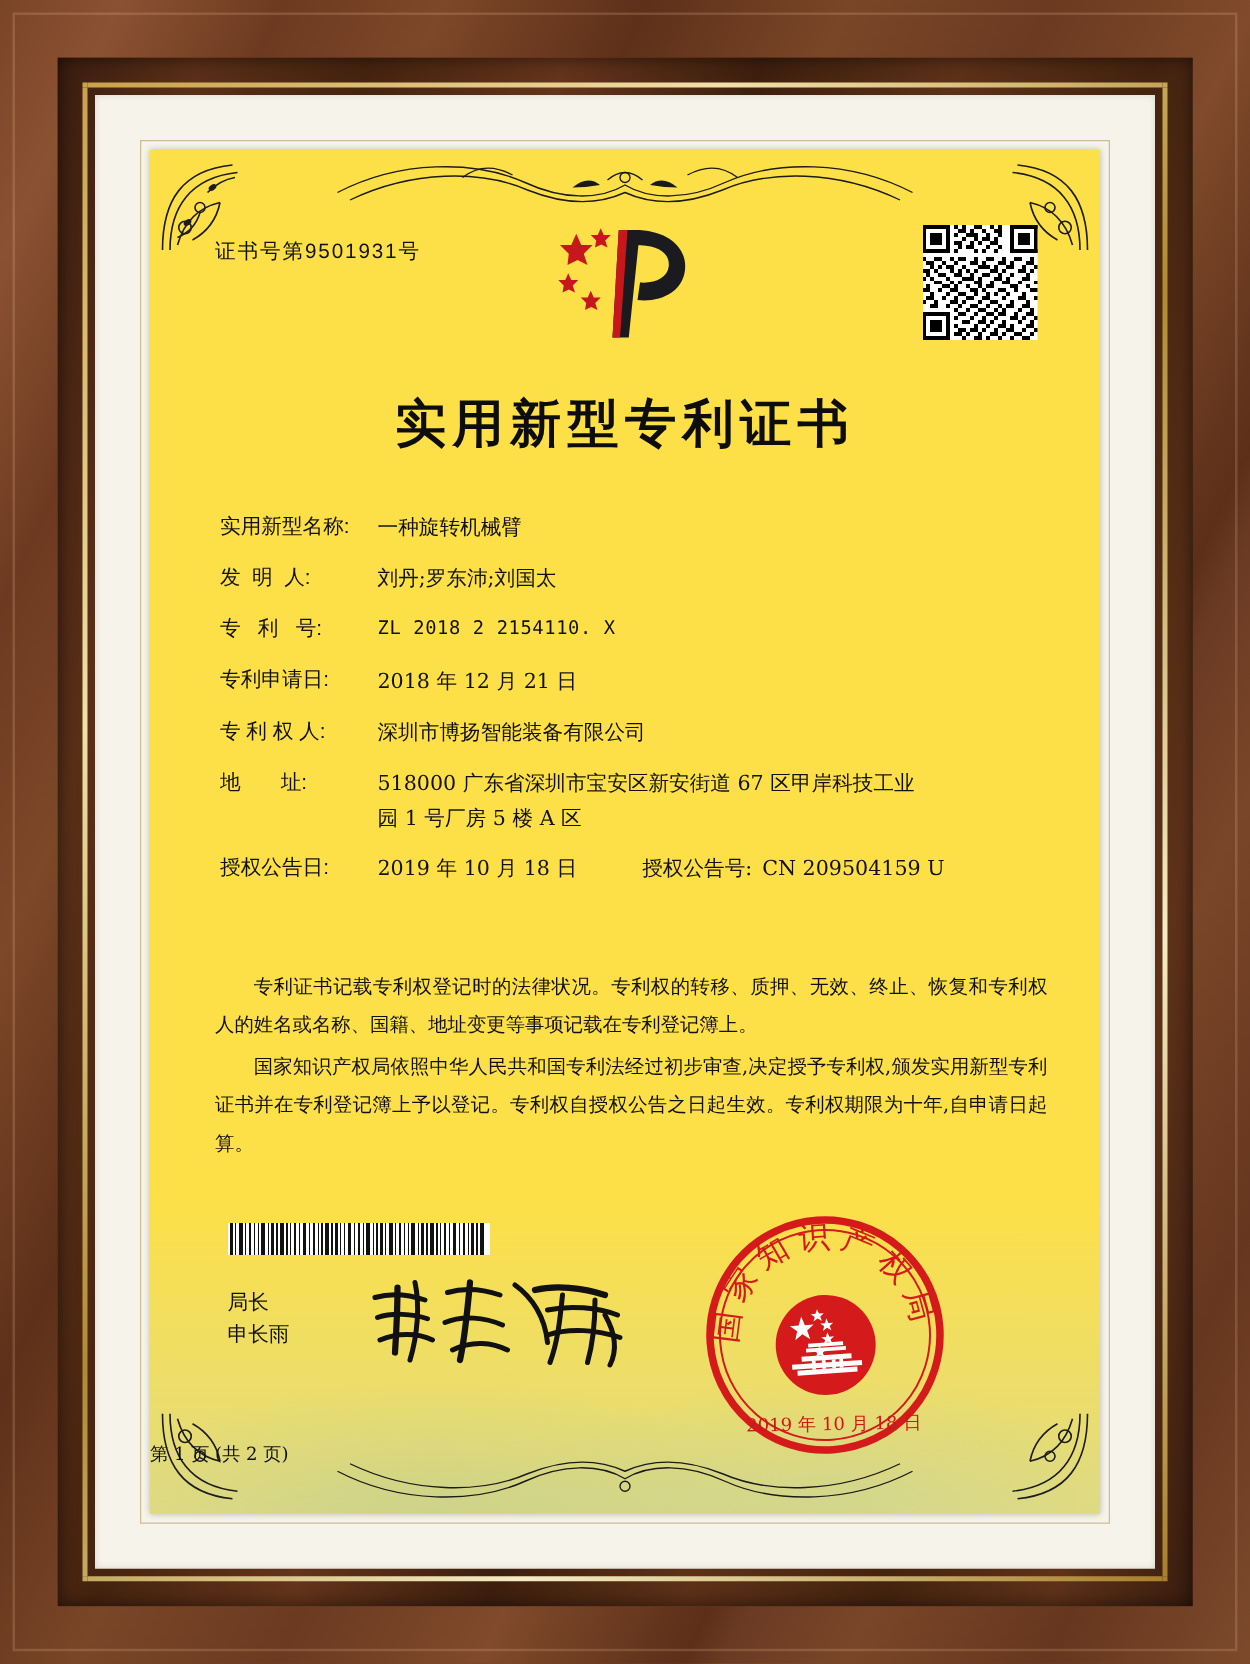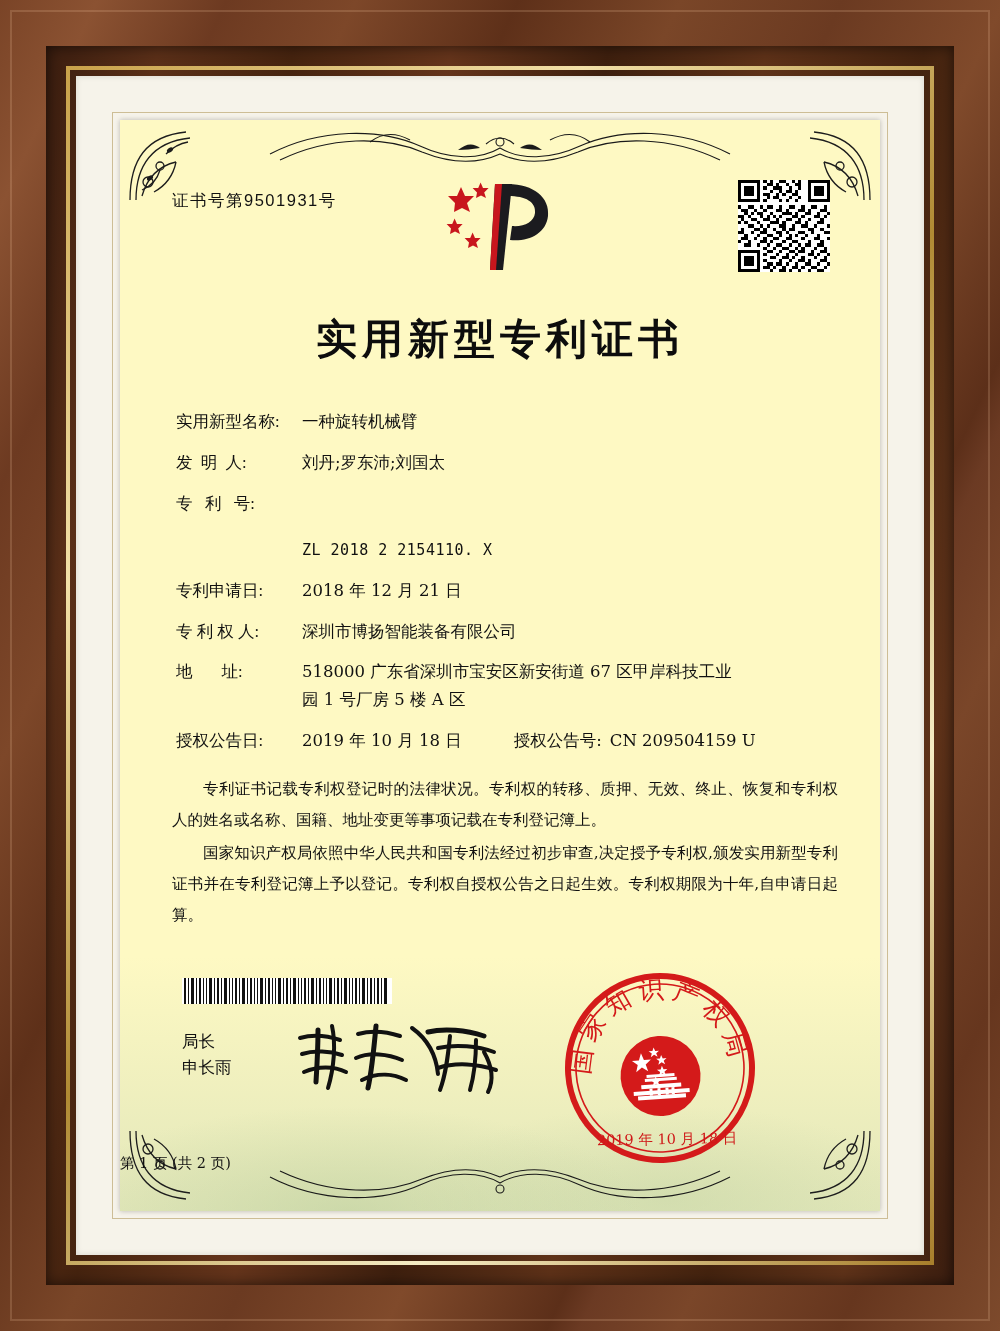--- a/index.html
+++ b/index.html
@@ -65,21 +65,21 @@
     width: 776px; height: 1107px;
     border: 1px solid #cdbd95;
     box-sizing: border-box;
   }
 
   
   .paper {
     position: absolute;
     left: 120px; top: 120px;
     width: 760px; height: 1091px;
-    background: #fef9c3;
+    background: #fde047;
     box-shadow: 0 0 5px rgba(0,0,0,0.25);
     box-sizing: border-box;
     overflow: hidden;
   }
   .paper-guilloche-top, .paper-guilloche-bottom {
     position: absolute;
     left: 0; width: 760px; height: 46px;
     color: #1a1a1a;
   }
   .paper-guilloche-top { top: 4px; }
@@ -148,33 +148,32 @@
   .field-row {
     display: flex;
     align-items: flex-start;
     margin-bottom: 17px;
     font-size: 16.5px;
     color: #111;
     line-height: 1.45;
   }
   .field-label {
     flex: 0 0 118px;
-    font-family: Liberation Serif, serif;
+    font-family: Liberation Sans, sans-serif;
     white-space: pre;
   }
   .field-sep { flex: 0 0 8px; }
   .field-value {
     flex: 1 1 auto;
     font-family: "DejaVu Serif", "Liberation Serif", serif;
   }
   .field-value.mono {
     font-family: "DejaVu Sans Mono", "Liberation Mono", monospace;
     font-size: 15px;
     letter-spacing: 0.5px;
-    margin-top: 48px;
   }
   .addr-second {
     display: block;
     margin-top: 4px;
   }
   .row-inline {
     display: flex;
     align-items: baseline;
     font-size: 16.5px;
   }

